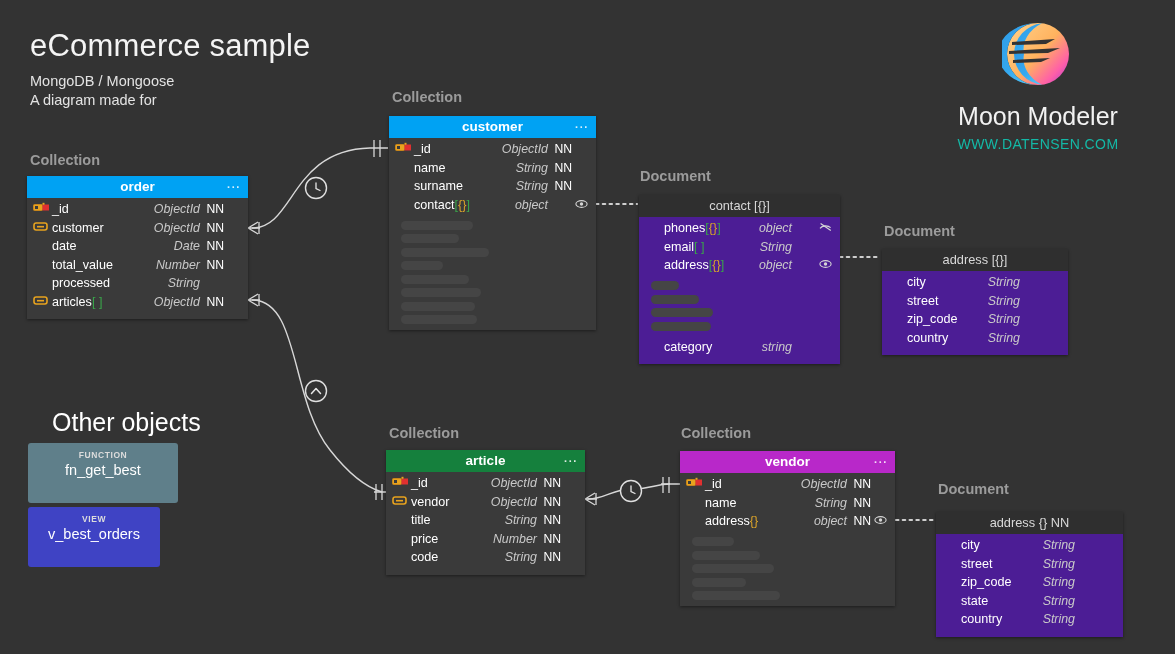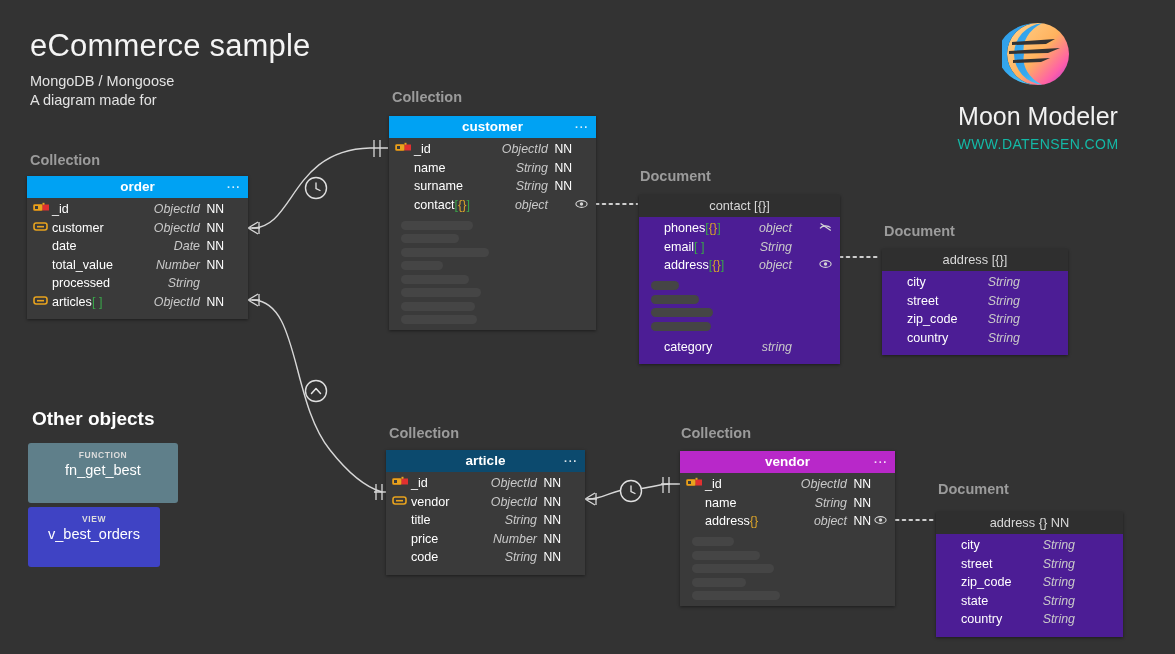--- a/index.html
+++ b/index.html
@@ -19,21 +19,21 @@
   #title .sub{font-size:14.5px;color:#e3e3e3;line-height:1.35;margin-top:8px;}
 
   
   #brand{right:22px;top:18px;width:230px;text-align:center;}
   .logo-wrap{width:72px;height:72px;margin:0 auto;position:relative;}
   .brand-name{font-size:25px;color:#f2f2f2;margin-top:12px;font-weight:400;}
   .brand-url{font-size:14px;color:#14b8a6;margin-top:5px;letter-spacing:.4px;}
 
   
   .caption{font-size:14.5px;color:#9b9b9b;font-weight:700;white-space:nowrap;}
-  .section-h{font-size:19px;color:#ffffff;font-weight:700;}
+  .section-h{font-size:25px;color:#ffffff;font-weight:400;margin-left:20px;}
 
   
   .entity{background:#3a3a3a;box-shadow:0 1px 3px rgba(0,0,0,.45);}
   .entity .hdr{
     height:22px;line-height:22px;text-align:center;position:relative;
     font-size:13.5px;font-weight:bold;color:#ffffff;
   }
   .hdr .dots{position:absolute;right:7px;top:0;color:#ffffff;opacity:.85;font-size:11px;letter-spacing:1px;}
   .entity .body{padding:4px 0 6px 0;}
   .row{display:flex;align-items:flex-start;height:18.5px;font-size:12.6px;padding:0 8px 0 6px;}
@@ -361,21 +361,21 @@
       <span class="ico"></span>
       <span class="fname">country</span>
       <span class="spacer"></span>
       <span class="ftype">String</span>
       <span class="fnn blank">NN</span>
       <span class="feye"></span>
     </div>
         </div>
       </div>
       <div class="abs entity" style="left: 386px; top: 450px; width: 199px;">
-        <div class="hdr" style="background:#0c4a6e"><span>article</span><span class="dots">···</span></div>
+        <div class="hdr" style="background:#15803d"><span>article</span><span class="dots">···</span></div>
      <div class="body">
           <div class="row">
       <span class="ico">
     <svg width="17" height="11" viewBox="0 0 17 11">
       <rect x="0.5" y="2.5" width="9" height="6" rx="1" fill="#e8a31e" stroke="#c9861a"></rect>
       <rect x="2" y="4" width="3" height="3" fill="#3a3a3a"></rect>
       <rect x="9.5" y="2.5" width="6.5" height="6" fill="#e03030"></rect>
       <rect x="9.5" y="0.8" width="2" height="2" fill="#e8a31e"></rect>
     </svg></span>
       <span class="fname">_id</span>

